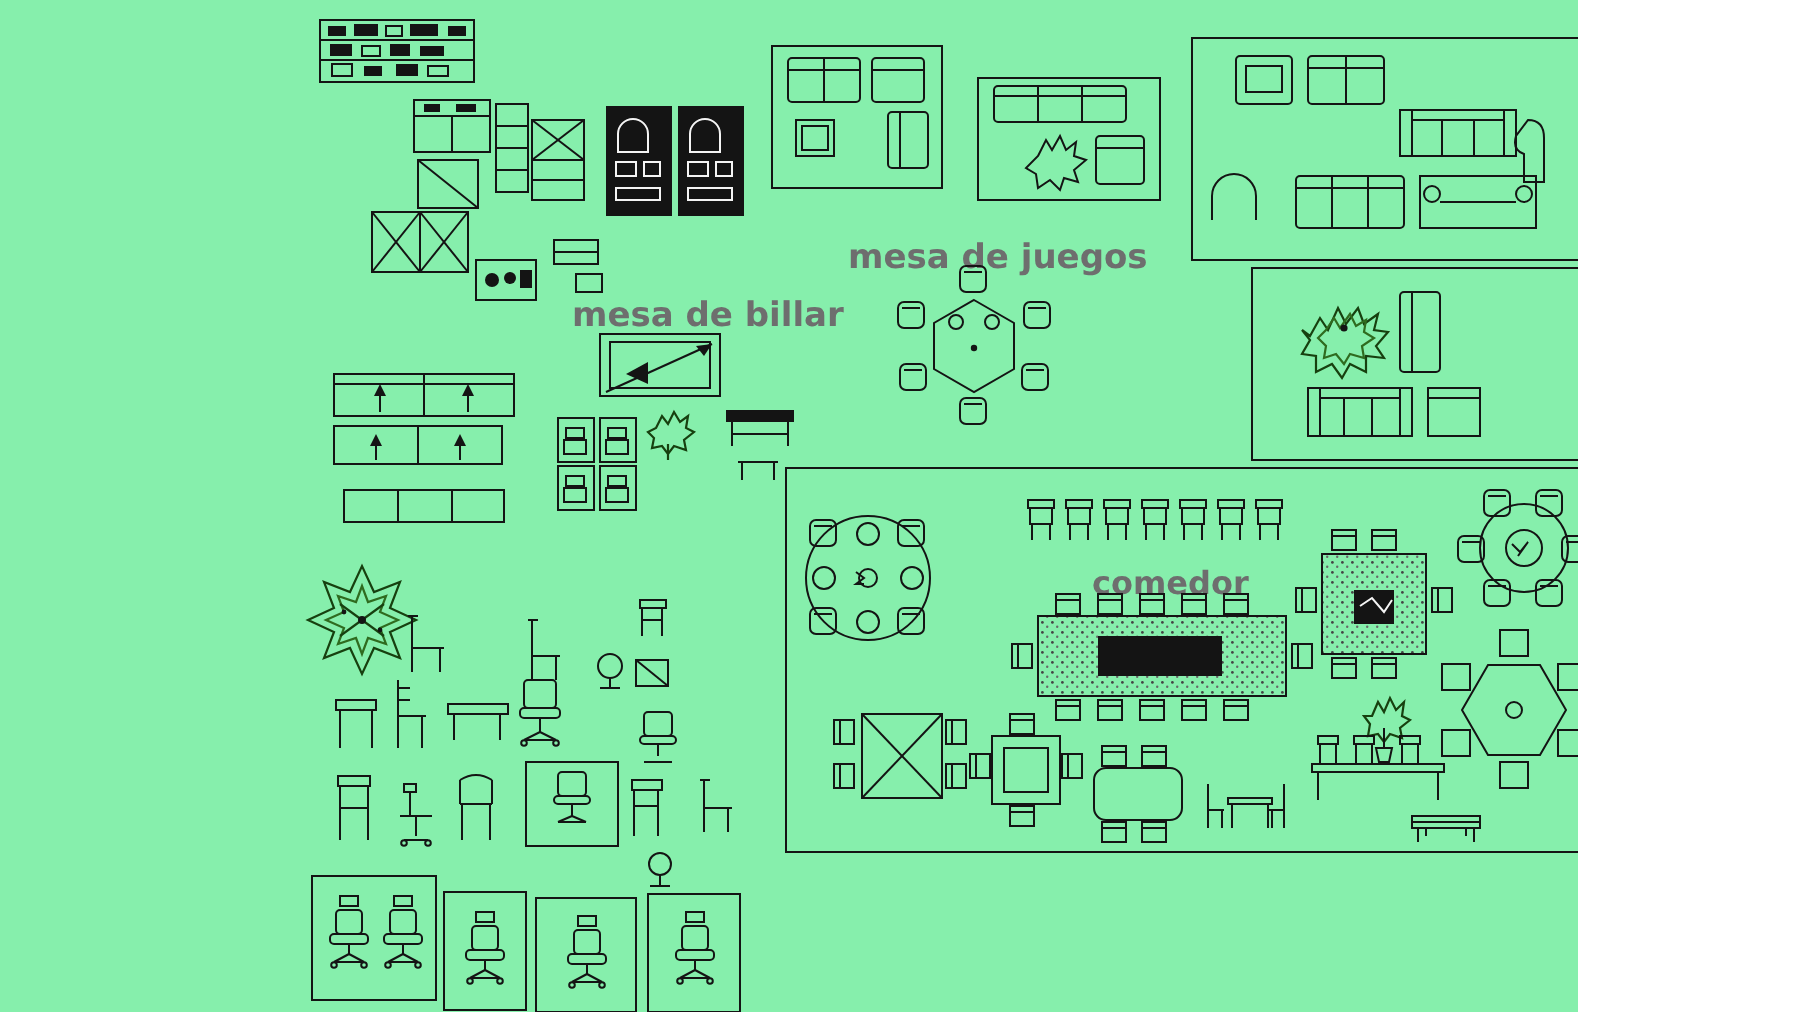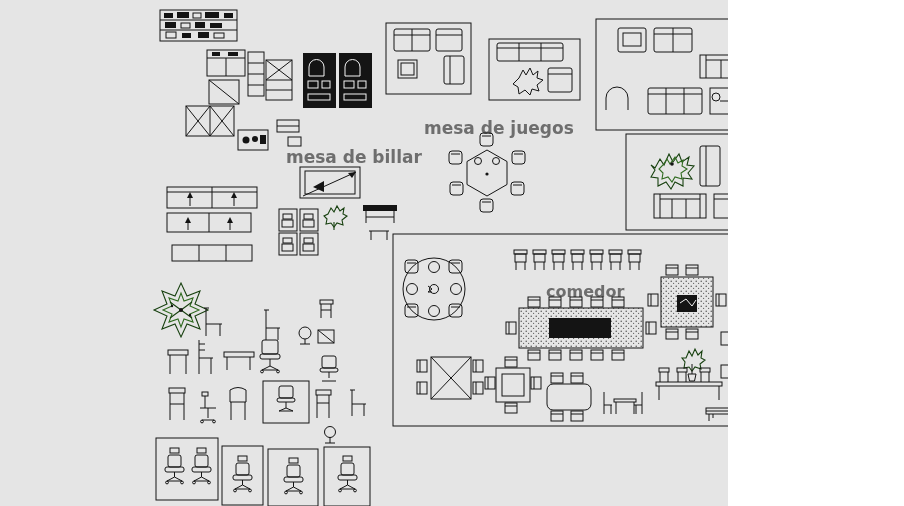--- a/index.html
+++ b/index.html
@@ -1,16 +1,16 @@
 <!DOCTYPE html>
 <html><head>
 <meta charset="utf-8">
 <style>
   html,body{margin:0;padding:0;background:#ffffff;}
-  #stage{position:relative;width:728px;height:506px;background:#e5e5e5;overflow:hidden;
+  #stage{position:relative;width:789px;height:506px;background:#86efac;overflow:hidden;
          font-family:"DejaVu Sans",sans-serif;}
   svg{display:block;}
   .s{stroke:#141414;fill:none;stroke-width:1;}
   .f{fill:#141414;stroke:none;}
   .sw{stroke:#f4f4f4;fill:none;stroke-width:1;}
   .g1{stroke:#2f6b1f;fill:none;stroke-width:1.1;}
   .g2{stroke:#17400f;fill:none;stroke-width:1.1;}
   .label{font-family:"DejaVu Sans",sans-serif;font-weight:600;fill:#6e6e6e;}
   .lbl17{font-size:17px;}
   .lbl16{font-size:16px;}

